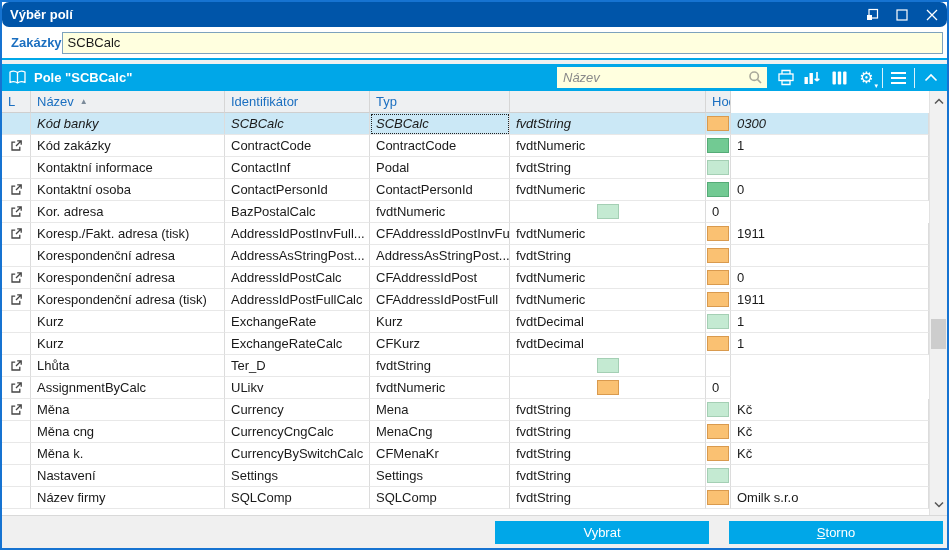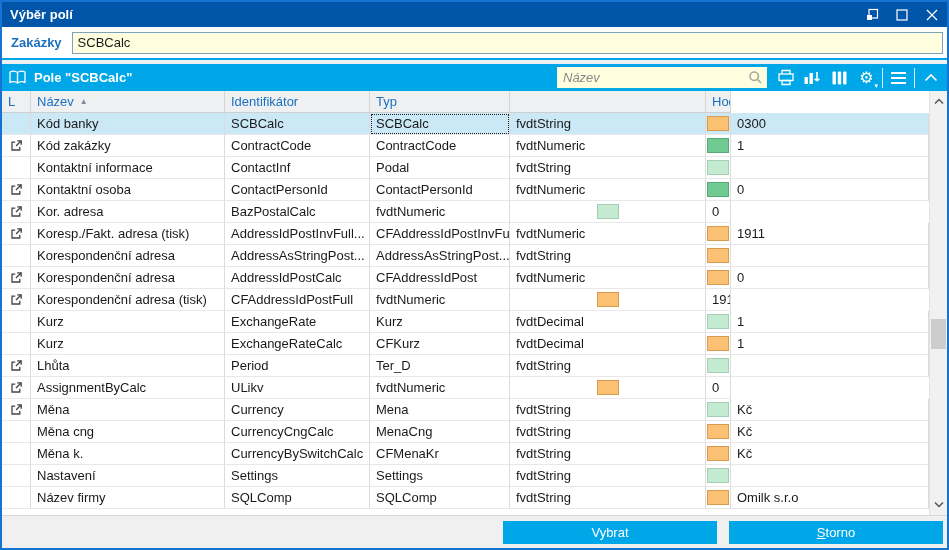--- a/index.html
+++ b/index.html
@@ -4,28 +4,28 @@
 <style>
   :root{
     --win-border:#1673d1; --titlebar:#0055a9; --toolbar:#00a7e8;
     --input-bg:#ffffdf; --header-text:#1b6fc0; --sel:#cbe8f6;
   }
   *{box-sizing:border-box; margin:0; padding:0;}
   body{width:949px;height:550px;font-family:"Liberation Sans",sans-serif;background:#fff;}
   .window{width:949px;height:550px;border:2px solid var(--win-border);background:#fff;display:flex;flex-direction:column;overflow:hidden;}
 
   
-  .titlebar{height:25px;background:var(--titlebar);color:#fff;display:flex;align-items:center;padding-left:8px;flex:0 0 auto;}
+  .titlebar{height:25px;background:var(--titlebar);color:#fff;display:flex;align-items:center;padding-left:8px;flex:0 0 auto;border-radius:7px;}
   .title{font-size:13px;font-weight:bold;}
   .controls{margin-left:auto;display:flex;height:100%;}
   .ctrl{width:30px;height:100%;display:flex;align-items:center;justify-content:center;cursor:default;}
 
   
   .param-row{height:31px;background:#fff;display:flex;align-items:center;padding:0 4px 0 9px;flex:0 0 auto;}
-  .param-label{color:var(--header-text);font-weight:bold;font-size:13px;margin-right:10px;}
+  .param-label{color:var(--header-text);font-weight:bold;font-size:13px;}
   .param-input{flex:1;height:22px;border:1px solid #7da2bd;background:var(--input-bg);font-size:13px;padding:0 5px;font-family:inherit;color:#1a1a1a;outline:none;}
 
   .cyan-line{height:2px;background:var(--toolbar);flex:0 0 auto;}
   .gap{height:4px;background:#eef0f1;flex:0 0 auto;}
 
   
   .toolbar{height:27px;background:var(--toolbar);display:flex;align-items:center;color:#fff;padding:0 3px 0 6px;flex:0 0 auto;}
   .panel-title{font-size:13px;font-weight:bold;margin-left:7px;white-space:nowrap;}
   .search{margin-left:auto;width:210px;height:21px;background:var(--input-bg);display:flex;align-items:center;padding:0 4px 0 6px;margin-right:5px;}
   .search input{border:none;background:transparent;flex:1;min-width:0;font-size:13px;font-family:inherit;color:#333;outline:none;}
@@ -34,35 +34,35 @@
   .tool-sep{width:1px;height:20px;background:rgba(255,255,255,.85);margin:0 2px;}
   .gear-glyph{font-size:16px;line-height:1;}
   .gear-caret{position:absolute;right:2px;bottom:1px;font-size:7px;}
 
   
   .table-area{flex:1 1 auto;position:relative;background:#fff;overflow:hidden;}
   .grid{width:927px;}
   .trow{display:grid;grid-template-columns:29px 194px 145px 140px 196px 25px 198px;height:22px;}
   .cell{border-right:1px solid #dcdcdc;border-bottom:1px solid #e8e8e8;font-size:13px;display:flex;align-items:center;padding:0 6px;white-space:nowrap;overflow:hidden;color:#1a1a1a;background:transparent;}
   .thead .cell{color:var(--header-text);background:#eef0f2;border-bottom:1px solid #cfcfcf;border-right:1px solid #d6d6d6;}
-  .trow.selected .cell{background:var(--sel);}
+  .trow.selected .cell{background:var(--sel);font-style:italic;}
   .sort-arrow{font-size:8px;color:#7a8a99;margin-left:6px;}
   .link-cell{justify-content:center;padding:0;}
   .swatch-cell{justify-content:center;padding:0;}
   .swatch{width:22px;height:15px;border:1px solid #999;}
   .cell.focused{outline:1px dotted #222;outline-offset:-2px;}
 
   
   .scrollbar{position:absolute;top:0;right:0;bottom:0;width:18px;background:#f1f1f1;border-left:1px solid #e2e2e2;}
   .sb-arrow{position:absolute;left:0;width:100%;height:17px;display:flex;align-items:center;justify-content:center;color:#555;}
   .sb-up{top:2px;} .sb-down{bottom:2px;}
   .sb-thumb{position:absolute;left:1px;top:228px;width:15px;height:30px;background:#cdcdcd;}
 
   
-  .bottom-bar{height:33px;background:#f0f0f0;border-top:1px solid #d9d9d9;display:flex;align-items:center;justify-content:flex-end;gap:12px;padding:0 4px;flex:0 0 auto;}
+  .bottom-bar{height:33px;background:#f0f0f0;border-top:1px solid #d9d9d9;display:flex;align-items:center;justify-content:flex-end;gap:20px;padding:0 4px;flex:0 0 auto;}
   .btn{width:214px;height:23px;background:var(--toolbar);color:#fff;border:none;font-size:13px;font-family:inherit;cursor:default;}
   svg{display:block;}
 </style>
 </head>
 <body>
 
 <div class="window">
 
   <div class="titlebar">
     <span class="title">Výběr polí</span>
@@ -311,20 +311,21 @@
           <div class="trow">
     <div class="cell link-cell">
       <span style="visibility: visible;">
         <svg width="13" height="13" viewBox="0 0 13 13">
                   <path d="M5.2 3.2 H2 V11 H9.8 V7.8" fill="none" stroke="#444" stroke-width="1.3"></path>
                   <path d="M6 7 L11 2 M7.2 1.8 H11.2 V5.8" fill="none" stroke="#444" stroke-width="1.3"></path>
                 </svg>
       </span>
     </div>
     <div class="cell">Korespondenční adresa (tisk)</div>
+    <div class="cell">AddressIdPostFullCalc</div>
     <div class="cell">CFAddressIdPostFull</div>
     <div class="cell">fvdtNumeric</div>
     <div class="cell swatch-cell">
       <span class="swatch" style="background: rgb(250, 193, 114); border-color: rgb(217, 154, 78);"></span>
     </div>
     <div class="cell">1911</div>
   </div>
           <div class="trow">
     <div class="cell link-cell">
       <span style="visibility: hidden;">
@@ -364,21 +365,20 @@
           <div class="trow">
     <div class="cell link-cell">
       <span style="visibility: visible;">
         <svg width="13" height="13" viewBox="0 0 13 13">
                   <path d="M5.2 3.2 H2 V11 H9.8 V7.8" fill="none" stroke="#444" stroke-width="1.3"></path>
                   <path d="M6 7 L11 2 M7.2 1.8 H11.2 V5.8" fill="none" stroke="#444" stroke-width="1.3"></path>
                 </svg>
       </span>
     </div>
     <div class="cell">Lhůta</div>
-    <div class="cell">Period</div>
     <div class="cell">Ter_D</div>
     <div class="cell">fvdtString</div>
     <div class="cell swatch-cell">
       <span class="swatch" style="background: rgb(196, 234, 210); border-color: rgb(164, 207, 180);"></span>
     </div>
     <div class="cell"></div>
   </div>
           <div class="trow">
     <div class="cell link-cell">
       <span style="visibility: visible;">

